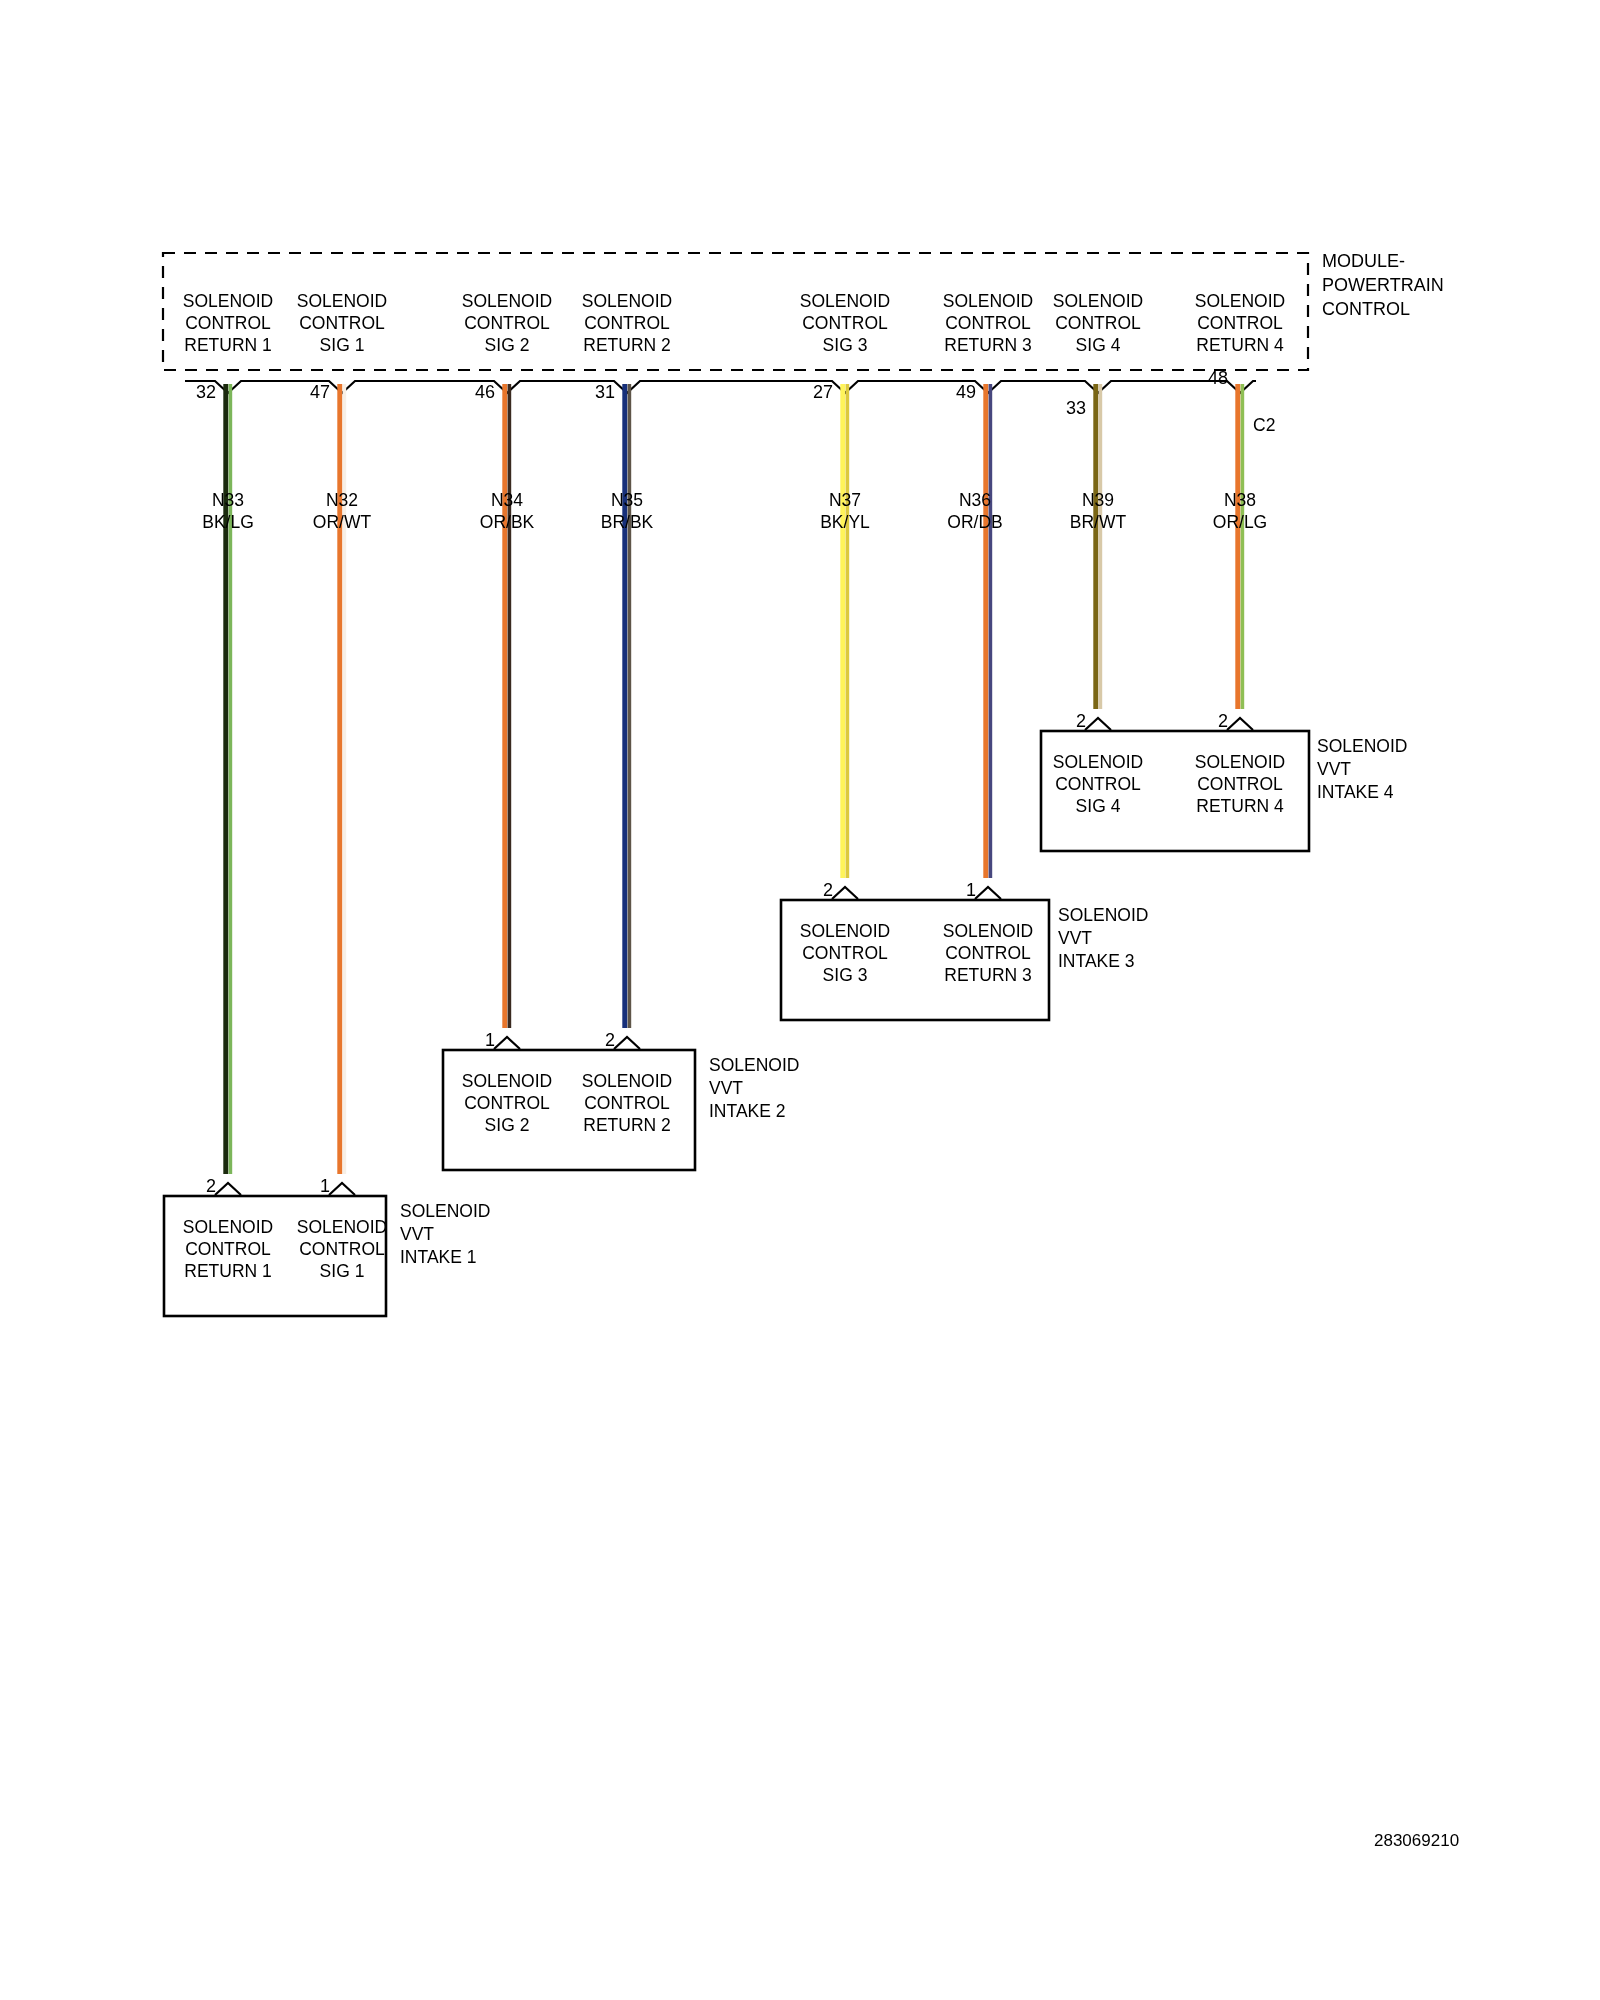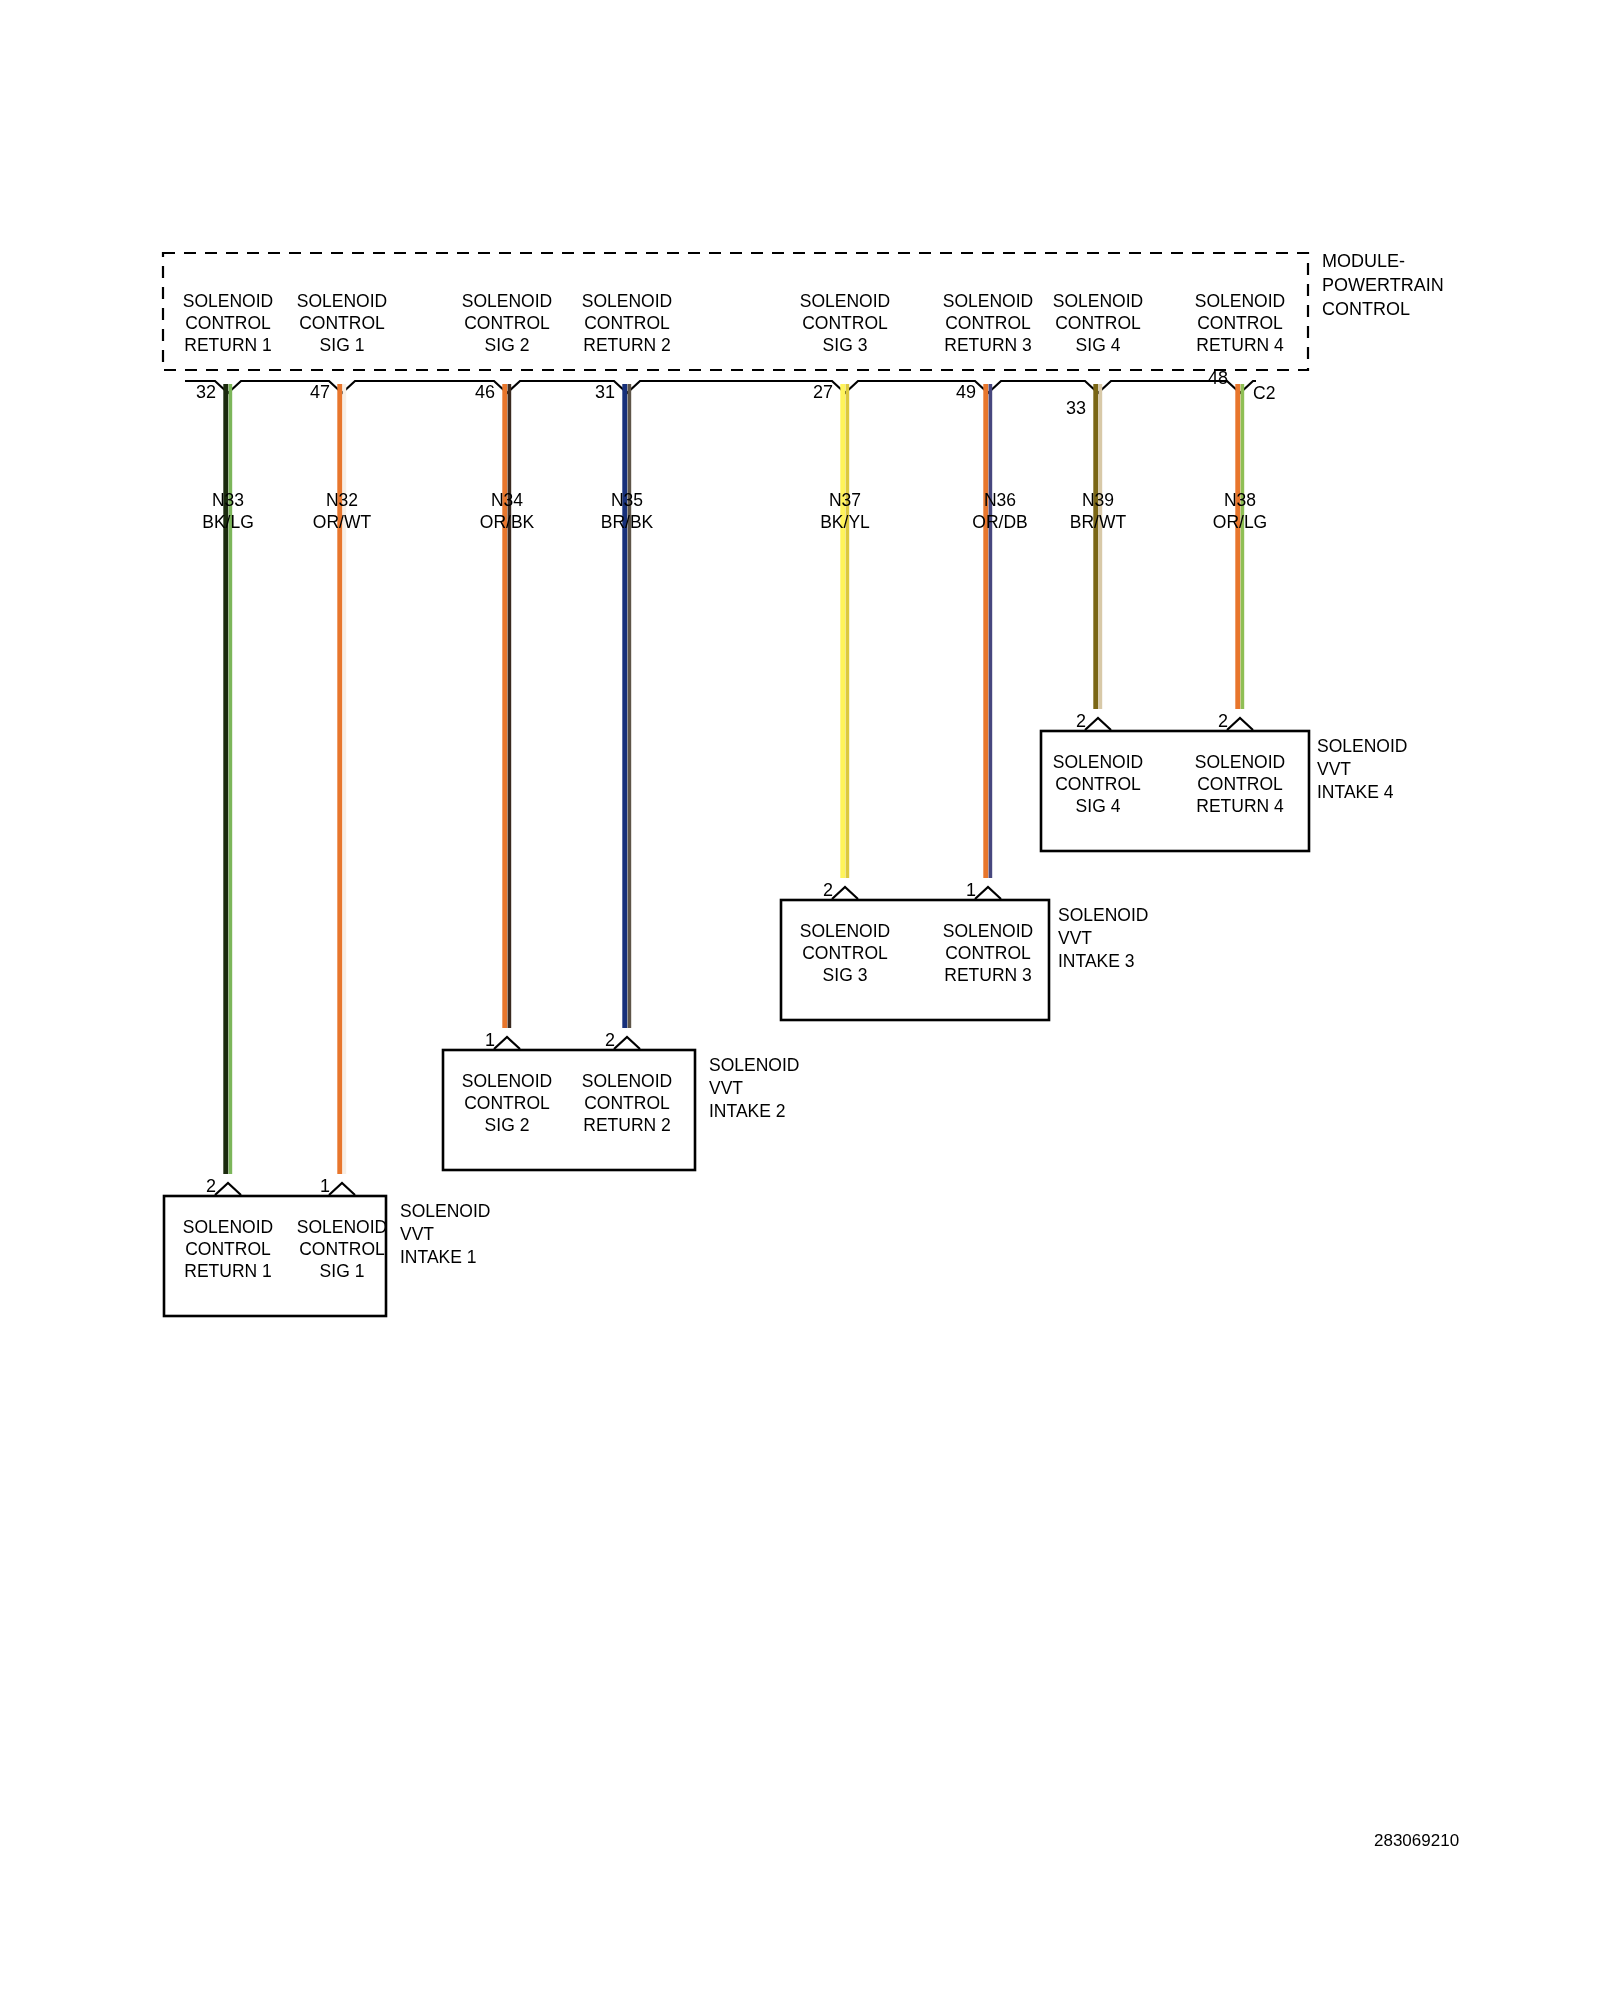--- a/index.html
+++ b/index.html
@@ -29,21 +29,21 @@
     pointer-events: none;
   }
   .lbl {
     position: absolute;
     font-size: 17.5px;
     line-height: 22px;
     white-space: pre;
     letter-spacing: 0px;
   }
   .ctr { text-align: center; transform: translateX(-50%); }
-  .lft { text-align: center; }
+  .lft { text-align: center; margin-top: 32px; }
   .pin {
     position: absolute;
     font-size: 18px;
     line-height: 20px;
     text-align: right;
     transform: translateX(-100%);
     white-space: pre;
   }
   .wirelbl {
     position: absolute;
@@ -153,21 +153,21 @@
   <div class="wirelbl" id="w0" style="left:228px; top:489px;">N33
 BK/LG</div>
   <div class="wirelbl" id="w1" style="left:342px; top:489px;">N32
 OR/WT</div>
   <div class="wirelbl" id="w2" style="left:507px; top:489px;">N34
 OR/BK</div>
   <div class="wirelbl" id="w3" style="left:627px; top:489px;">N35
 BR/BK</div>
   <div class="wirelbl" id="w4" style="left:845px; top:489px;">N37
 BK/YL</div>
-  <div class="wirelbl" id="w5" style="left:1000px; top:489px;">N36
+  <div class="wirelbl" id="w5" style="left:975px; top:489px;">N36
 OR/DB</div>
   <div class="wirelbl" id="w6" style="left:1098px; top:489px;">N39
 BR/WT</div>
   <div class="wirelbl" id="w7" style="left:1240px; top:489px;">N38
 OR/LG</div>
 
   <div class="pin" id="d3p0" style="left:1086px; top:711px;">2</div>
   <div class="pin" id="d3p1" style="left:1228px; top:711px;">2</div>
   <div class="lbl ctr" id="d3t0" style="left:1098px; top:751px;">SOLENOID
 CONTROL

